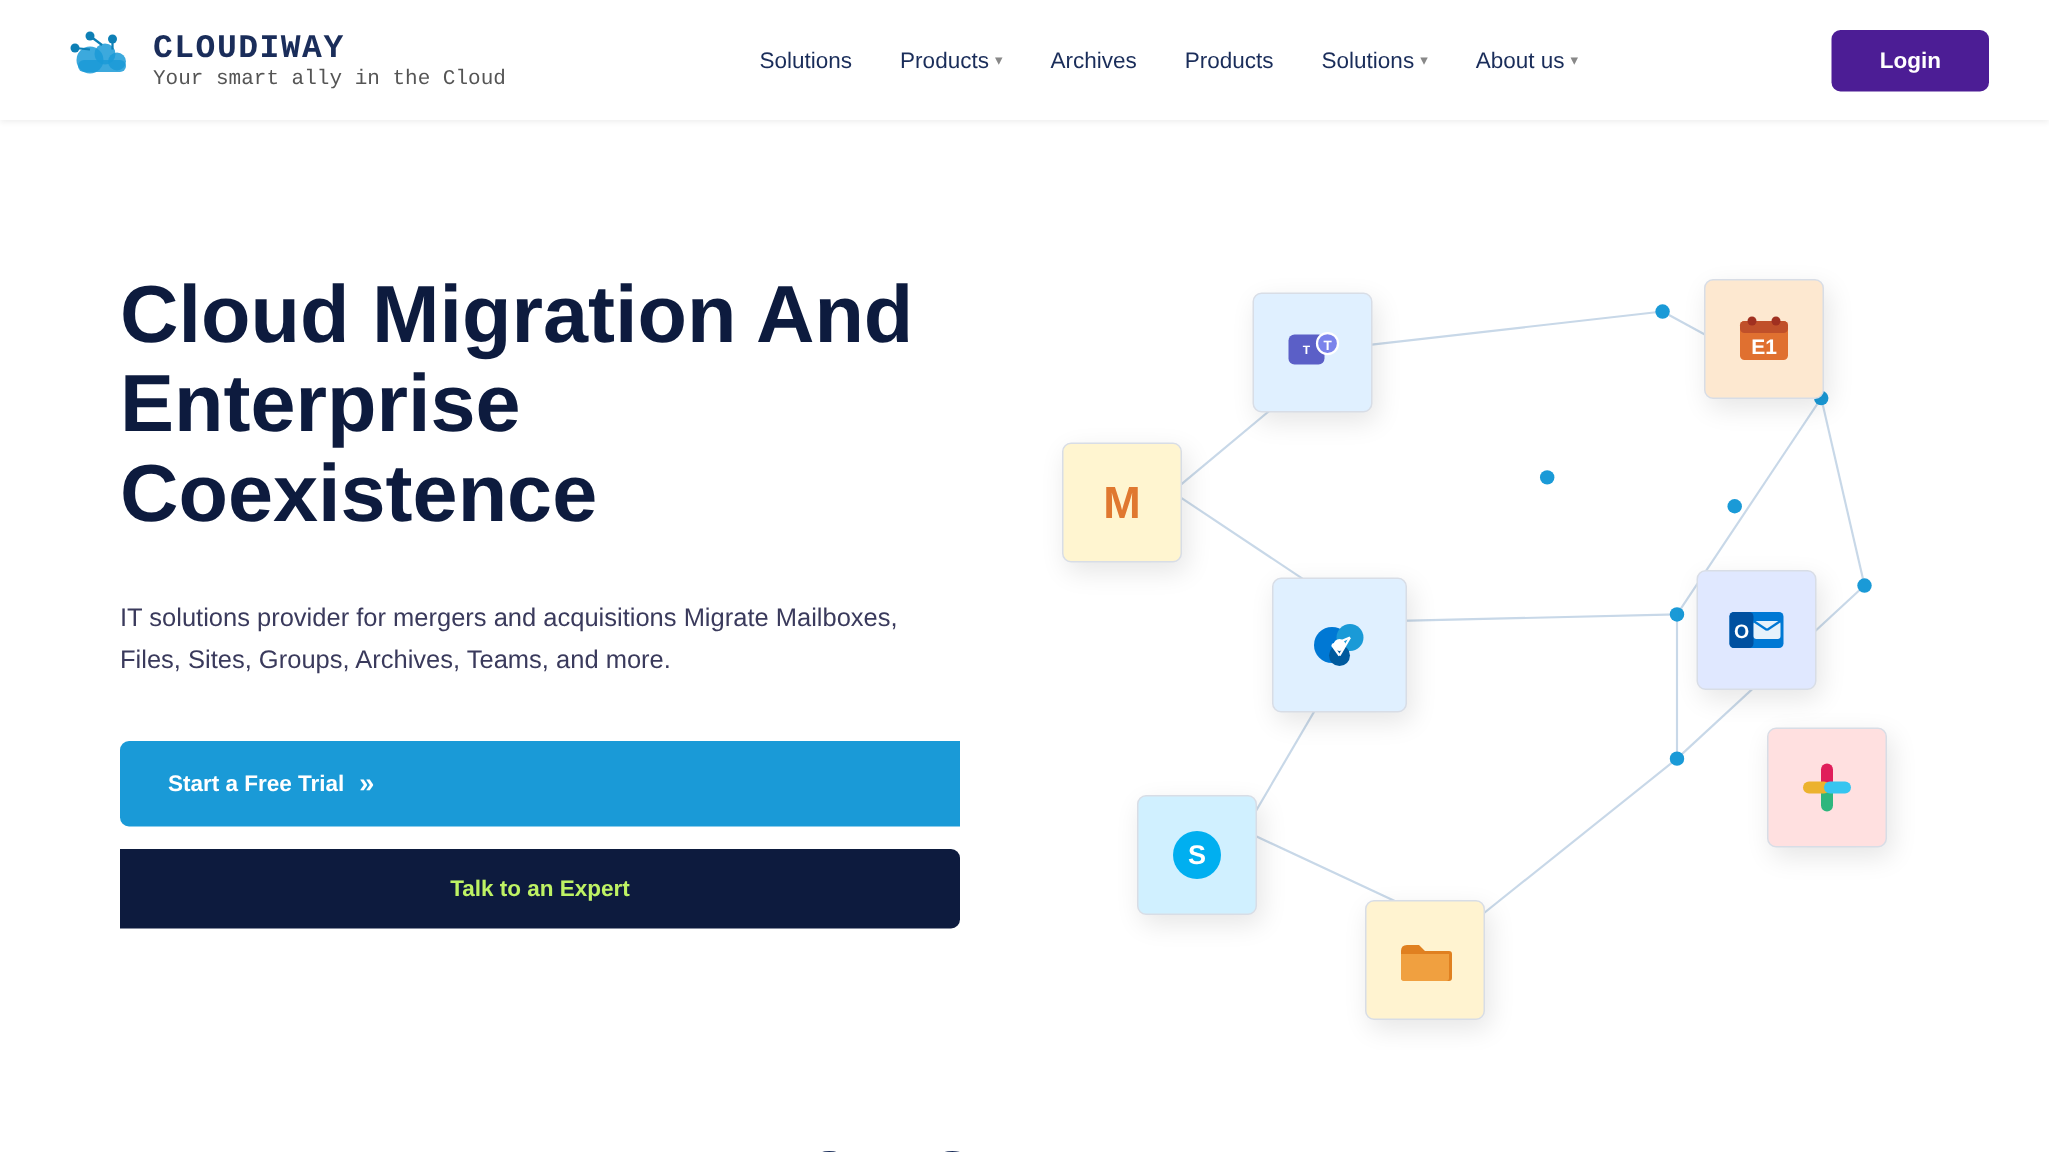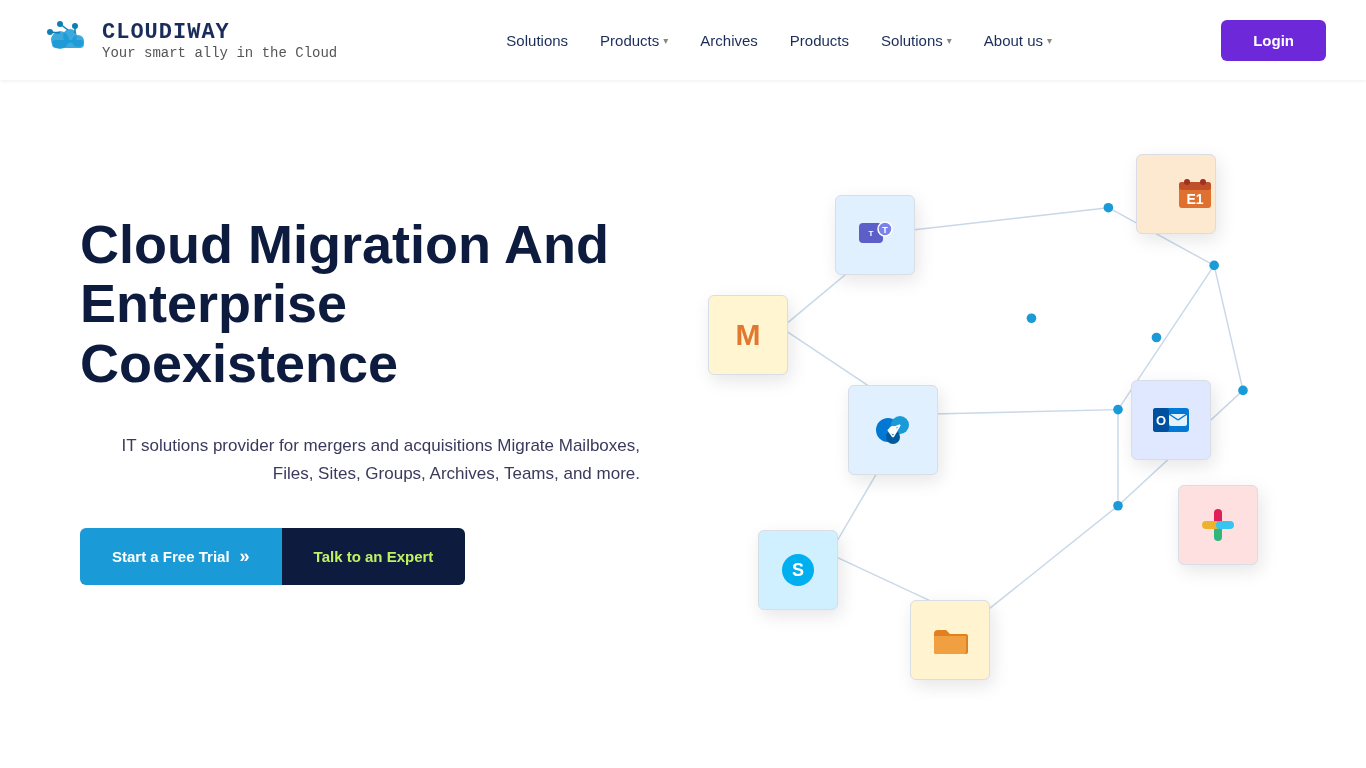--- a/index.html
+++ b/index.html
@@ -15,38 +15,38 @@
     .logo-text { display: flex; flex-direction: column; }
     .logo-name { font-size: 22px; font-weight: 800; color: #1a2d5a; letter-spacing: 1px; }
     .logo-tagline { font-size: 14px; color: #555; }
     .nav-links { display: flex; align-items: center; gap: 32px; }
     .nav-link {
       font-size: 15px; font-weight: 500; color: #1a2d5a; text-decoration: none;
       display: flex; align-items: center; gap: 4px; cursor: pointer;
     }
     .nav-link .chevron { font-size: 10px; color: #888; }
     .login-btn {
-      background: #6d28d9; color: #fff; border: none; border-radius: 6px;
+      background: #4c1d95; color: #fff; border: none; border-radius: 6px;
       padding: 12px 32px; font-size: 15px; font-weight: 600; cursor: pointer;
     }
 
     
     .hero {
       display: flex; align-items: center; justify-content: space-between;
       padding: 60px 60px 40px 80px; min-height: 620px; position: relative; overflow: hidden;
     }
     .hero-left { max-width: 560px; flex: 0 0 auto; }
     .hero-title {
       font-size: 54px; font-weight: 900; color: #0d1b3e; line-height: 1.1;
       margin-bottom: 39px;
     }
     .hero-desc {
-      font-size: 17px; color: #3a3a5c; line-height: 1.65; margin-bottom: 40px; text-align: right;
-    }
-    .hero-btns { display: flex; gap: 0; }
+      font-size: 17px; color: #3a3a5c; line-height: 1.65; margin-bottom: 40px;
+    }
+    .hero-btns { display: flex; gap: 15px; flex-direction: column; }
     .btn-trial {
       background: #1a9ad7; color: #fff; border: none; border-radius: 6px 0 0 6px;
       padding: 18px 32px; font-size: 15px; font-weight: 700; cursor: pointer;
       display: flex; align-items: center; gap: 10px;
     }
     .btn-trial .arrows { font-size: 18px; }
     .btn-expert {
       background: #0d1b3e; color: #bef264; border: none; border-radius: 0 6px 6px 0;
       padding: 18px 32px; font-size: 15px; font-weight: 600; cursor: pointer;
     }
@@ -176,21 +176,21 @@
 
     <div class="cube" style="top:45px; left:155px; background:#e0f0ff;">
       <svg width="40" height="40" viewBox="0 0 40 40">
         <rect x="4" y="8" width="24" height="20" rx="4" fill="#5b5fc7"></rect>
         <circle cx="30" cy="14" r="7" fill="#7b83eb" stroke="#fff" stroke-width="1.5"></circle>
         <text x="30" y="18" text-anchor="middle" font-size="9" fill="#fff" font-weight="bold">T</text>
         <text x="16" y="21" text-anchor="middle" font-size="8" fill="#fff" font-weight="bold">T</text>
       </svg>
     </div>
 
-    <div class="cube" style="top:4px; right:90px; background:#fde8d0;justify-content:flex-end;">
+    <div class="cube" style="top:36px; right:90px; background:#fde8d0;">
       <svg width="40" height="40" viewBox="0 0 40 40">
         <rect x="4" y="8" width="32" height="26" rx="3" fill="#e07030"></rect>
         <rect x="4" y="8" width="32" height="8" rx="3" fill="#c0502a"></rect>
         <text x="20" y="30" text-anchor="middle" font-size="14" fill="#fff" font-weight="bold">E1</text>
         <circle cx="12" cy="8" r="3" fill="#a03020"></circle>
         <circle cx="28" cy="8" r="3" fill="#a03020"></circle>
       </svg>
     </div>
 
     <div class="cube" style="top:145px; left:28px; background:#fff5d0;">

